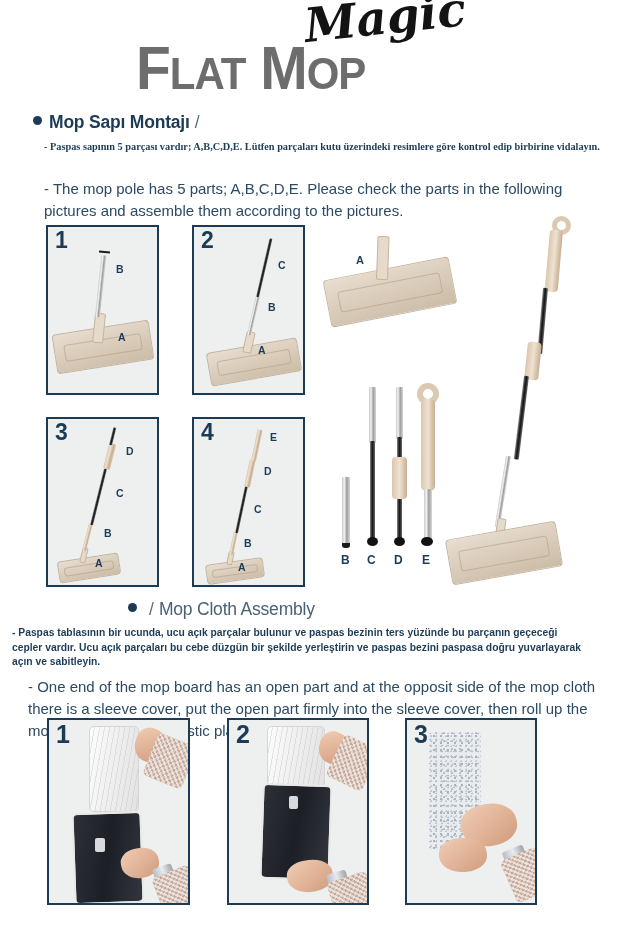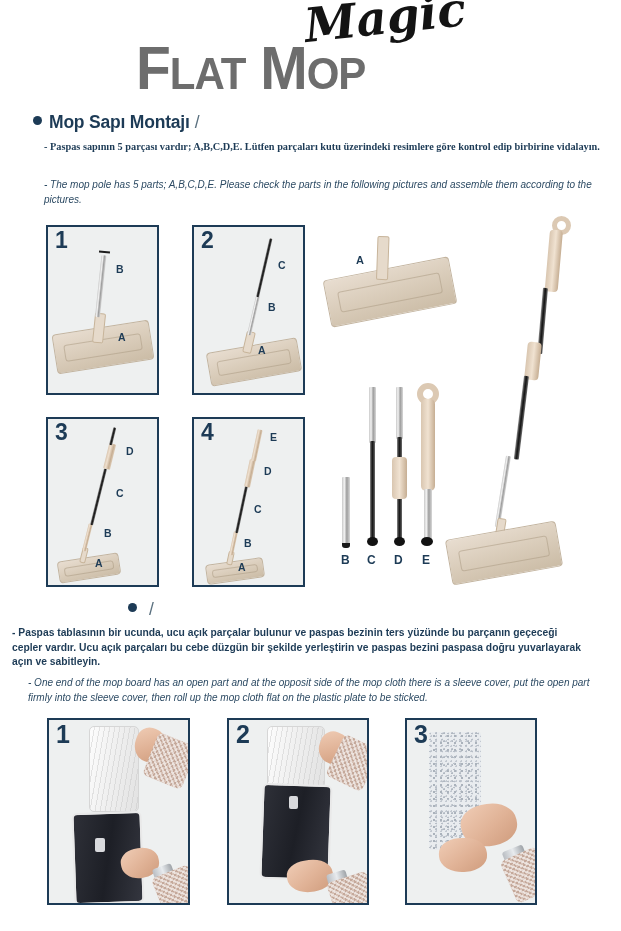--- a/index.html
+++ b/index.html
@@ -85,22 +85,21 @@
     letter-spacing: -0.2px;
   }
 
   .body-tr {
     font-size: 10.3px;
     font-weight: bold;
     color: #1d3b56;
     line-height: 1.42;
   }
   .body-en {
-    font-size: 10px;
-    font-style: italic;
+    font-size: 15px;
     color: #2c4a63;
     line-height: 1.46;
   }
 
   
   .panel {
     position: absolute;
     border: 2px solid #1d3b56;
     background: #eef0f0;
     overflow: hidden;
@@ -328,20 +327,21 @@
   <div style="position:absolute; left:86px; top:130px; width:14px; height:38px; background:linear-gradient(90deg,#d9c6b0,#f0e2d1,#c6ae93); border-radius:4px; transform:rotate(6deg);"></div>
   <div class="pole" style="left:84px; top:164px; width:5px; height:84px; transform:rotate(7deg); transform-origin:top center;"></div>
   <div class="pole silver" style="left:66px; top:244px; width:5px; height:72px; transform:rotate(9deg); transform-origin:top center;"></div>
   <div class="joint" style="left:54px; top:306px; width:9px; height:24px; transform:rotate(9deg);"></div>
   <div class="plate" style="left:8px; top:318px; width:112px; height:46px; transform:rotate(-10deg);"></div>
 </div>
 
 <div style="position:absolute; left:128px; top:600px;" class="sec-head">
   <span class="bullet"></span>
   <span class="sep">/</span>
+  <span class="en">Mop Cloth Assembly</span>
 </div>
 
 <div class="body-tr" style="position:absolute; left:12px; top:626px; width:572px;">- Paspas tablasının bir ucunda, ucu açık parçalar bulunur ve paspas bezinin ters yüzünde bu parçanın geçeceği cepler vardır. Ucu açık parçaları bu cebe düzgün bir şekilde yerleştirin ve paspas bezini paspasa doğru yuvarlayarak açın ve sabitleyin.</div>
 
 <div class="body-en" style="position:absolute; left:28px; top:676px; width:576px;">- One end of the mop board has an open part and at the opposit side of the mop cloth there is a sleeve cover, put the open part firmly into the sleeve cover, then roll up the mop cloth flat on the plastic plate to be sticked.</div>
 
 <div class="panel cloth" style="left:47px; top:718px; width:143px; height:187px;">
   <span class="num">1</span>
   <div class="art">
     <div class="cloth-white" style="left:40px; top:6px; width:50px; height:86px;"></div>

